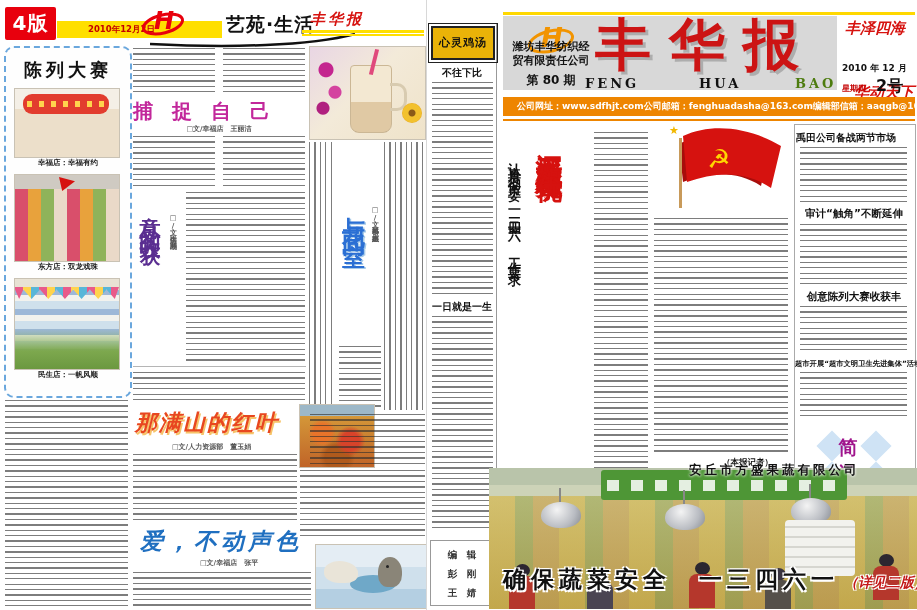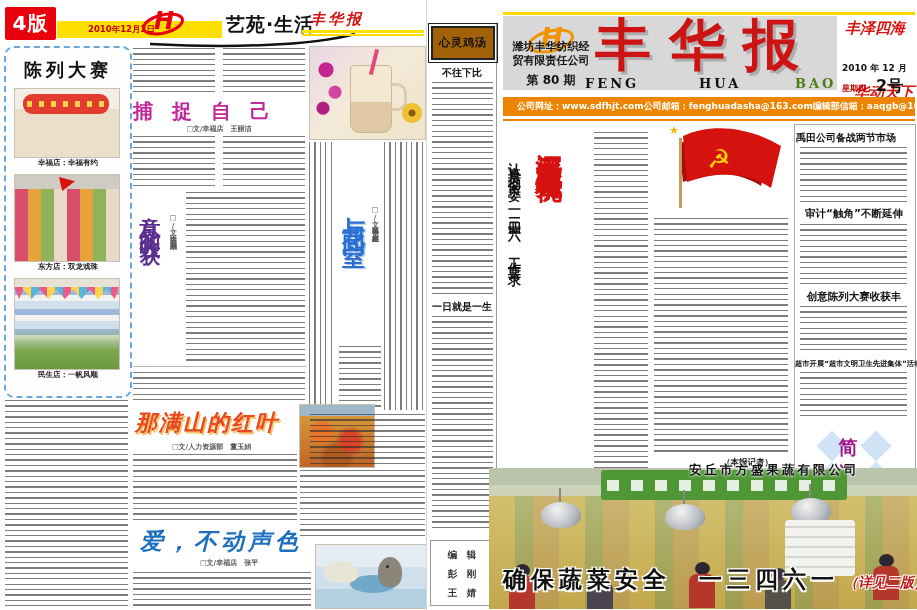--- a/index.html
+++ b/index.html
@@ -131,21 +131,21 @@
       <div class="abs" style="left:70px;top:20px;width:3px;height:3px;border-radius:50%;background:#222;"></div>
     </div>
   </div>
 
   <div class="abs" style="left:426px;top:0;width:1px;height:610px;background:#d8d8d8;"></div>
 
   <div class="abs" style="left:427px;top:0;width:490px;height:610px;">
 
     <div class="abs" style="left:69px;top:24px;width:1px;height:582px;background:#999;"></div>
     <div class="abs" style="left:4px;top:26px;width:60px;height:30px;border:2px solid #222;outline:1px solid #222;outline-offset:2px;
-                text-align:center;line-height:30px;font-size:11px;font-weight:900;color:#111;letter-spacing:1px;background:#a16207;">心灵鸡汤</div>
+                text-align:center;line-height:30px;font-size:11px;font-weight:900;color:#111;letter-spacing:1px;background:#eab308;">心灵鸡汤</div>
     <div class="abs" style="left:4px;top:66px;width:62px;text-align:center;font-size:10px;font-weight:900;color:#111;font-family:Liberation Serif, serif;">不往下比</div>
     <div class="abs tx" style="left:5px;top:82px;width:61px;height:212px;"></div>
     <div class="abs" style="left:4px;top:300px;width:62px;text-align:center;font-size:10px;font-weight:900;color:#111;">一日就是一生</div>
     <div class="abs tx" style="left:5px;top:316px;width:61px;height:216px;"></div>
     <div class="abs" style="left:3px;top:540px;width:62px;height:64px;border:1px solid #999;text-align:center;font-size:9.5px;font-weight:900;color:#333;">
       <div style="margin-top:8px;">编　辑</div>
       <div style="margin-top:6px;">彭　刚</div>
       <div style="margin-top:6px;">王　婧</div>
     </div>
 

